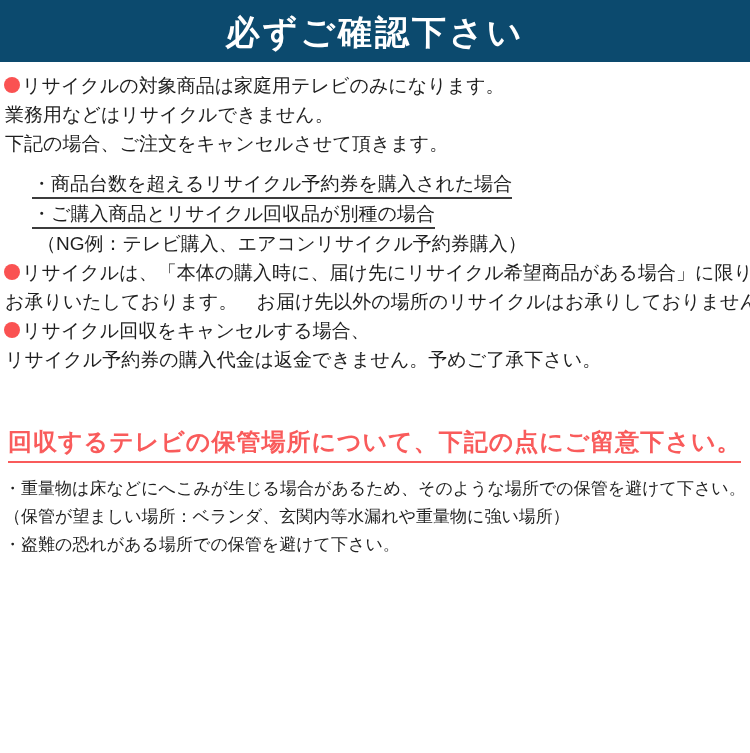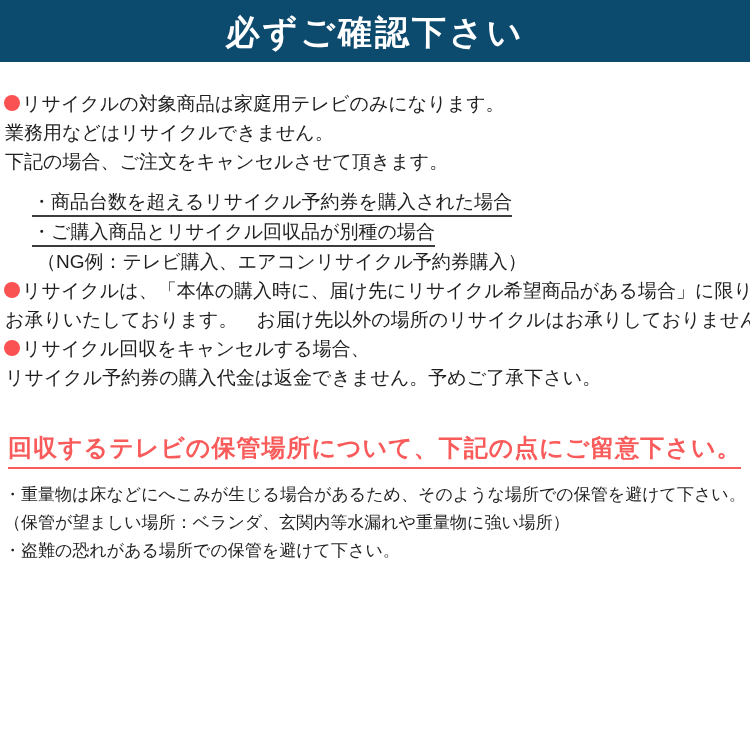--- a/index.html
+++ b/index.html
@@ -24,21 +24,21 @@
   .band-title {
     color: #ffffff;
     font-size: 34px;
     font-weight: bold;
     letter-spacing: 3px;
     line-height: 1;
     padding-top: 2px;
   }
 
   
-  .notice { margin-top: 27px; }
+  .notice { margin-top: 9px; }
   .line {
     font-size: 19px;
     line-height: 29px;
     white-space: nowrap;
     letter-spacing: 0px;
   }
   .li-bullet { position: relative; padding-left: 22px; }
   .li-cont   { padding-left: 5px; }
   .li-sub    { padding-left: 32px; }
   .li-ng     { padding-left: 37px; }
@@ -52,21 +52,21 @@
     border-radius: 50%;
     background: #FA5252;
   }
   .u {
     display: inline-block;
     border-bottom: 2px solid #3c3c3c;
     line-height: 27px;
   }
 
   
-  .storage-heading-wrap { margin-top: 40px; margin-left: 8px; }
+  .storage-heading-wrap { margin-top: 52px; margin-left: 8px; }
   .storage-heading {
     display: inline-block;
     color: #F95B5B;
     font-size: 24px;
     font-weight: bold;
     line-height: 32px;
     letter-spacing: 1px;
     padding-bottom: 3px;
     border-bottom: 2px solid #F95B5B;
     white-space: nowrap;

